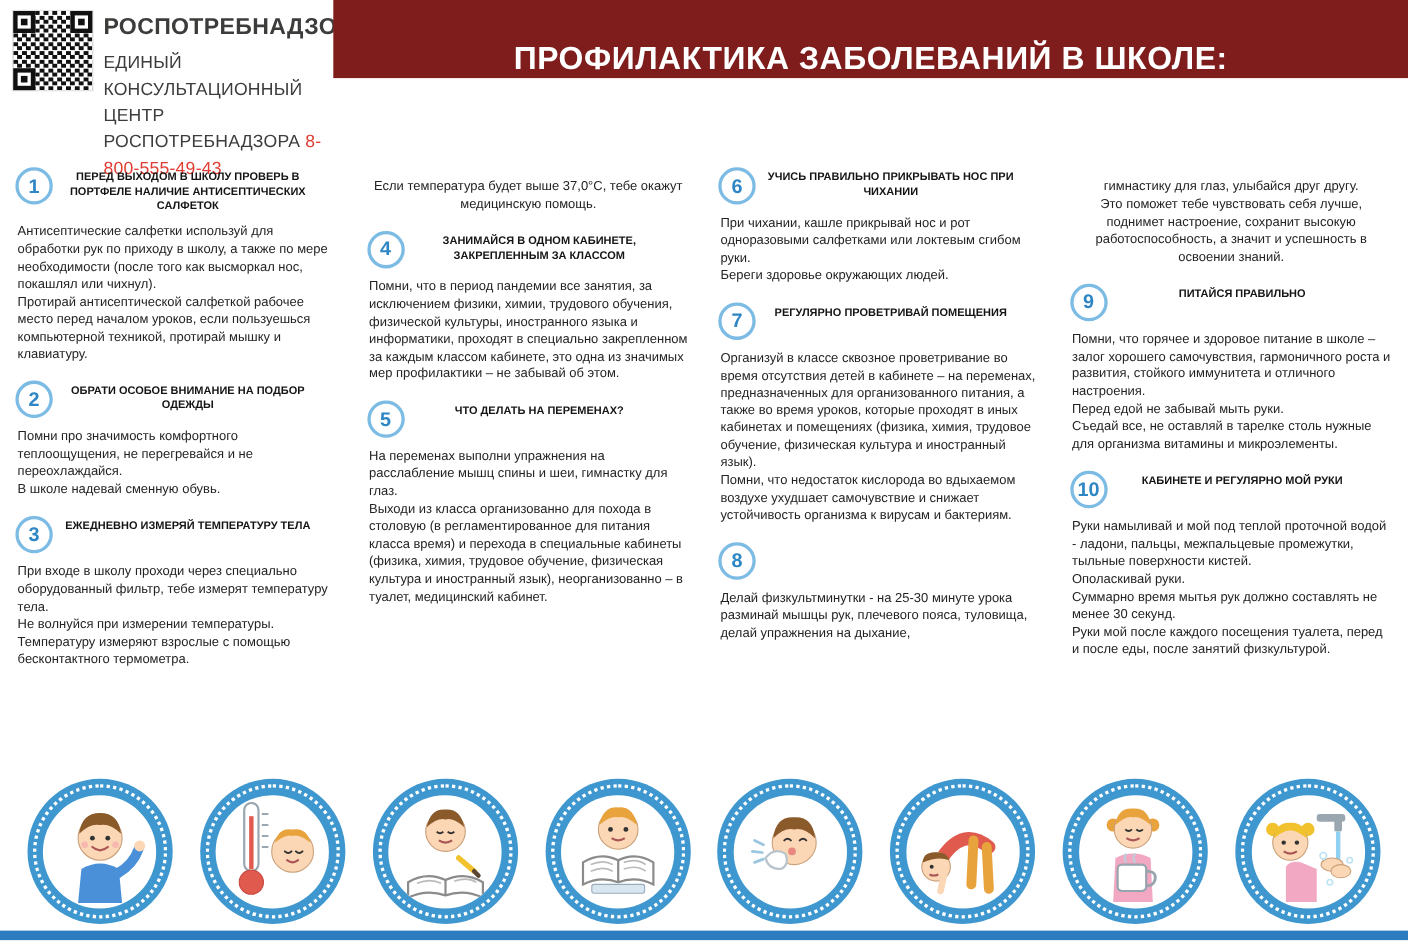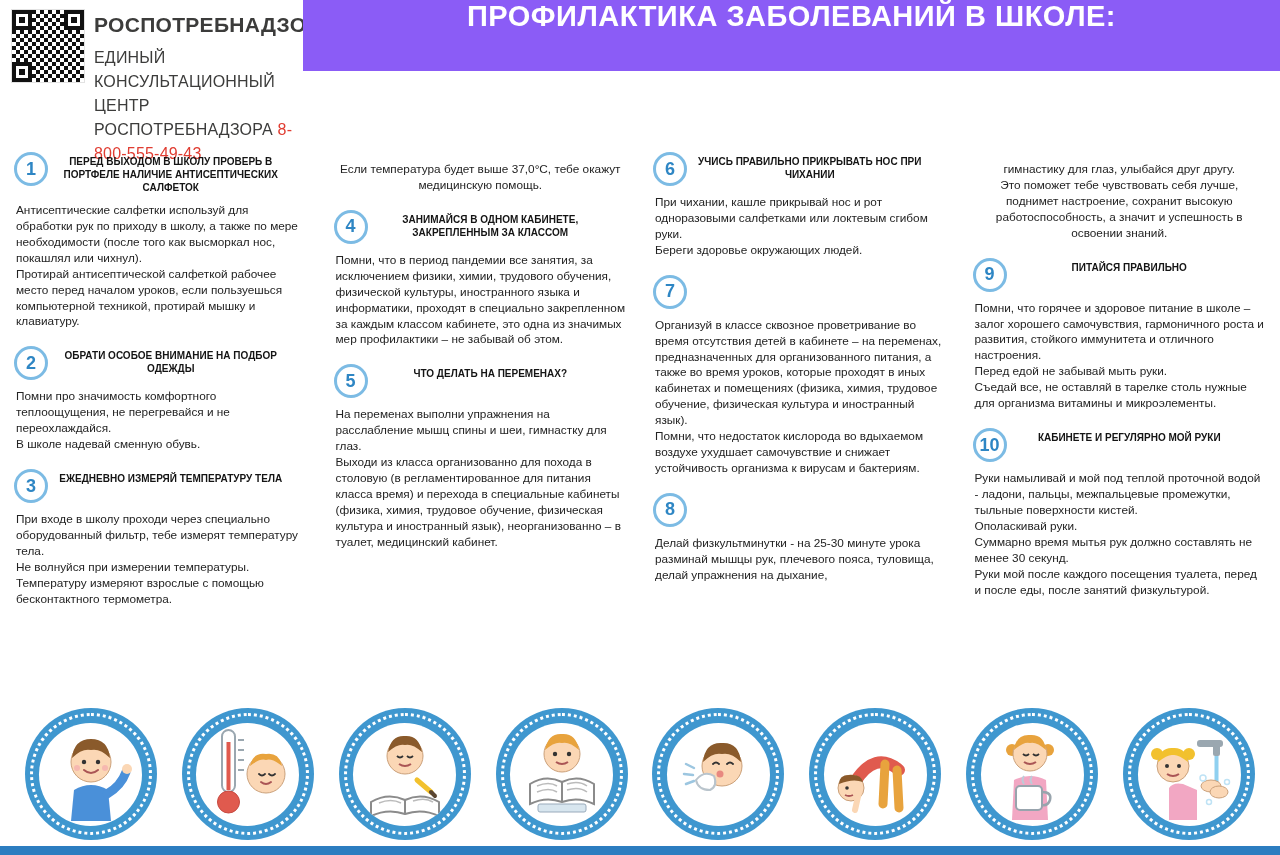--- a/index.html
+++ b/index.html
@@ -14,22 +14,22 @@
         outline: 1px solid #e2e2e2; }
   .qr i { position: absolute; width: 20px; height: 20px; background: #fff; border: 4px solid #111; }
   .qr i::after { content: ""; position: absolute; inset: 3px; background: #111; }
   .qr .tl { top: 0; left: 0; } .qr .tr { top: 0; right: 0; } .qr .bl { bottom: 0; left: 0; }
   .brand-text { padding-top: 3px; }
   .brand-title { font-size: 21px; font-weight: bold; color: #3c3c3b; letter-spacing: .3px; margin-bottom: 9px; }
   .brand-sub { font-size: 16px; font-weight: normal; color: #3c3c3b; line-height: 1.5; letter-spacing: .2px; }
   .phone { color: #e03c31; margin-top: 44px; }
 
   
-  .banner { position: absolute; left: 303px; top: 0; right: 0; height: 71px; background: #8b5cf6;
-            display: flex; align-items: flex-start; justify-content: center; }
+  .banner { position: absolute; left: 303px; top: 0; right: 0; height: 71px; background: #7f1d1d;
+            display: flex; align-items: flex-end; justify-content: center; }
   .banner-title { color: #fff; font-size: 29px; font-weight: bold; letter-spacing: .5px; }
   .banner-sub { position: absolute; left: 303px; right: 0; top: 86px; text-align: center;
                 color: #1b75bc; font-size: 29px; font-weight: bold; letter-spacing: .5px; }
 
   
   .columns { position: absolute; top: 152px; left: 14px; right: 14px;
              display: grid; grid-template-columns: repeat(4, 1fr); column-gap: 26px; }
   .col { min-width: 0; }
   .block { margin-bottom: 16px; }
   .head { display: flex; align-items: flex-start; margin-bottom: 9px; }
@@ -148,20 +148,21 @@
           <h3 class="title">УЧИСЬ ПРАВИЛЬНО ПРИКРЫВАТЬ НОС ПРИ ЧИХАНИИ</h3>
         </div>
         <p class="body">При чихании, кашле прикрывай нос и рот одноразовыми салфетками или локтевым сгибом руки.
 Береги здоровье окружающих людей.</p>
       </article>
       <article class="block">
         <div class="head">
           <div class="num">
               <span>7</span>
             </div>
+          <h3 class="title">РЕГУЛЯРНО ПРОВЕТРИВАЙ ПОМЕЩЕНИЯ</h3>
         </div>
         <p class="body">Организуй в классе сквозное проветривание во время отсутствия детей в кабинете – на переменах, предназначенных для организованного питания, а также во время уроков, которые проходят в иных кабинетах и помещениях (физика, химия, трудовое обучение, физическая культура и иностранный язык).
 Помни, что недостаток кислорода во вдыхаемом воздухе ухудшает самочувствие и снижает устойчивость организма к вирусам и бактериям.</p>
       </article>
       <article class="block">
         <div class="head">
           <div class="num">
               <span>8</span>
             </div>
         </div>

